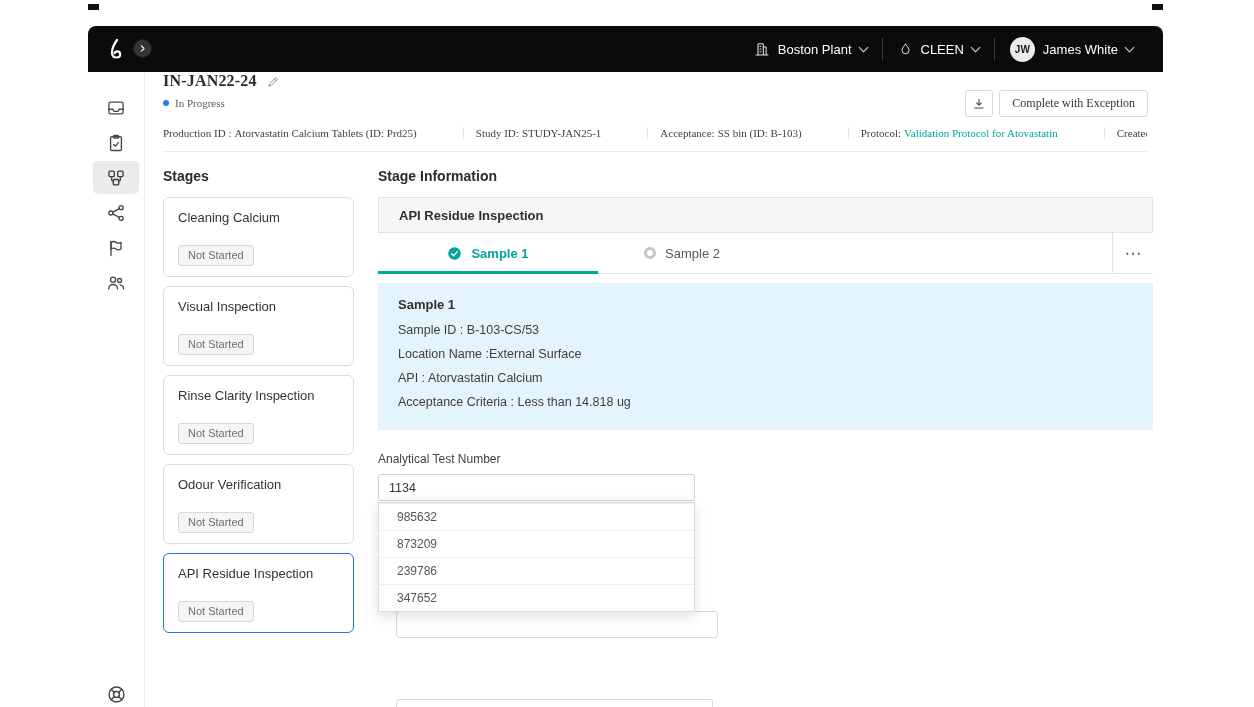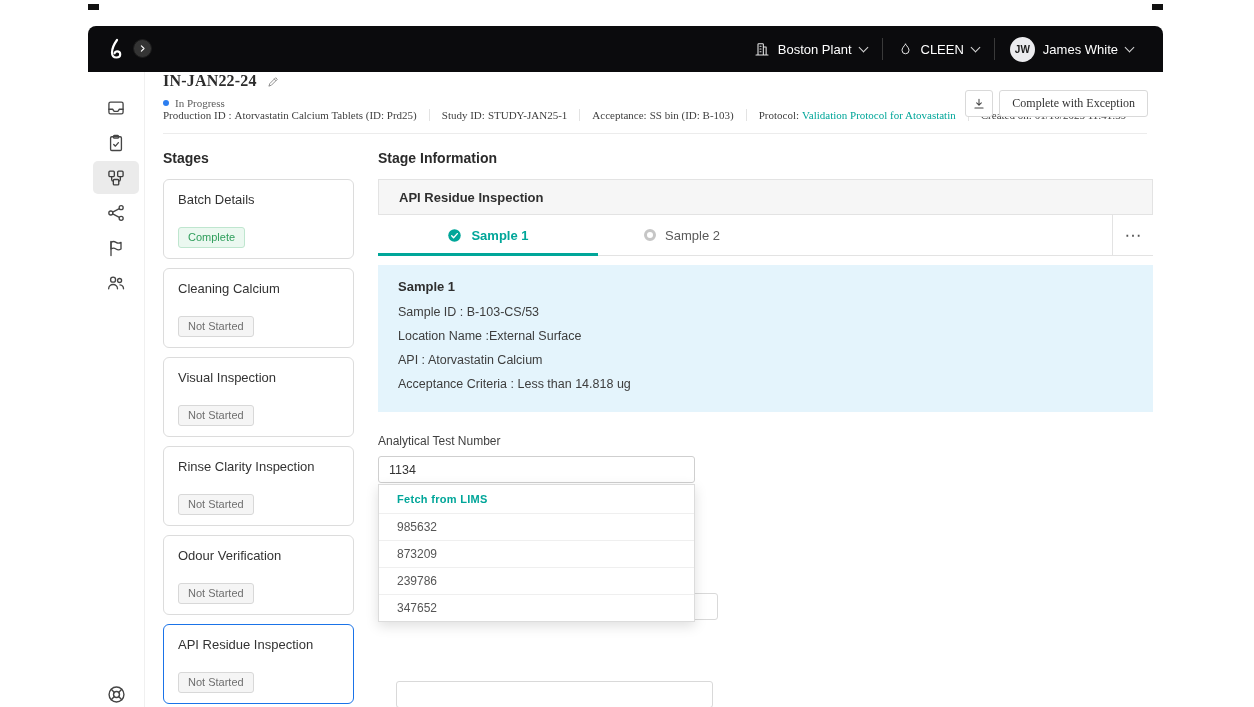--- a/index.html
+++ b/index.html
@@ -54,21 +54,21 @@
   .status-dot { width:6px; height:6px; border-radius:50%; background:#2c7ef0; }
   .head-actions { position:absolute; right:15px; top:18px; display:flex; gap:6px; }
   .icon-btn {
     width:28px; height:27px; border:1px solid #d9d9d9; border-radius:3px; background:#fff;
     display:flex; align-items:center; justify-content:center; color:#444; cursor:pointer;
   }
   .btn {
     height:27px; border:1px solid #d9d9d9; border-radius:3px; background:#fff; font-size:12px; color:#333;
     padding:0 12px; display:flex; align-items:center; cursor:pointer; white-space:nowrap;
   }
-  .meta-row { display:flex; margin-top:0; font-size:11px; color:#3f3f3f; white-space:nowrap; overflow:hidden; }
+  .meta-row { display:flex; margin-top:18px; font-size:11px; color:#3f3f3f; white-space:nowrap; overflow:hidden;gap:34px; }
   .meta-item { padding:0 12px; border-left:1px solid #e3e3e3; }
   .meta-item:first-child { padding-left:0; border-left:none; }
   .meta-label { margin-right:3px; }
   .link { color:#00A699; cursor:pointer; }
   .head-divider { border-bottom:1px solid #ececec; margin-top:12px; }
 
   
   .columns { display:flex; height:555px; }
   .left-col { width:233px; padding-left:18px; }
   .section-heading { font-size:14px; font-weight:bold; color:#2b2b2b; margin:16px 0 13px; }
@@ -279,24 +279,20 @@
           </span>
         </div>
         <div class="head-divider"></div>
       </div>
 
       <div class="columns">
 
         <div class="left-col">
           <div class="section-heading">Stages</div>
 
-          <div class="stage-card">
-            <div class="stage-title">Batch Details</div>
-            <span class="badge complete">Complete</span>
-          </div>
           <div class="stage-card">
             <div class="stage-title">Cleaning Calcium</div>
             <span class="badge not-started">Not Started</span>
           </div>
           <div class="stage-card">
             <div class="stage-title">Visual Inspection</div>
             <span class="badge not-started">Not Started</span>
           </div>
           <div class="stage-card">
             <div class="stage-title">Rinse Clarity Inspection</div>
@@ -339,21 +335,20 @@
             <div class="sample-line">Sample ID : B-103-CS/53</div>
             <div class="sample-line">Location Name :External Surface</div>
             <div class="sample-line">API : Atorvastatin Calcium</div>
             <div class="sample-line">Acceptance Criteria : Less than 14.818 ug</div>
           </div>
 
           <div class="form-area">
             <div class="form-label">Analytical Test Number</div>
             <input class="text-input" type="text" value="1134" style="">
             <div class="dropdown">
-              <div class="dd-fetch">Fetch from LIMS</div>
               <div class="dd-option">985632</div>
               <div class="dd-option">873209</div>
               <div class="dd-option">239786</div>
               <div class="dd-option">347652</div>
             </div>
           </div>
 
           <div class="ghost-a"></div>
           <div class="ghost-b"></div>
         </div>

